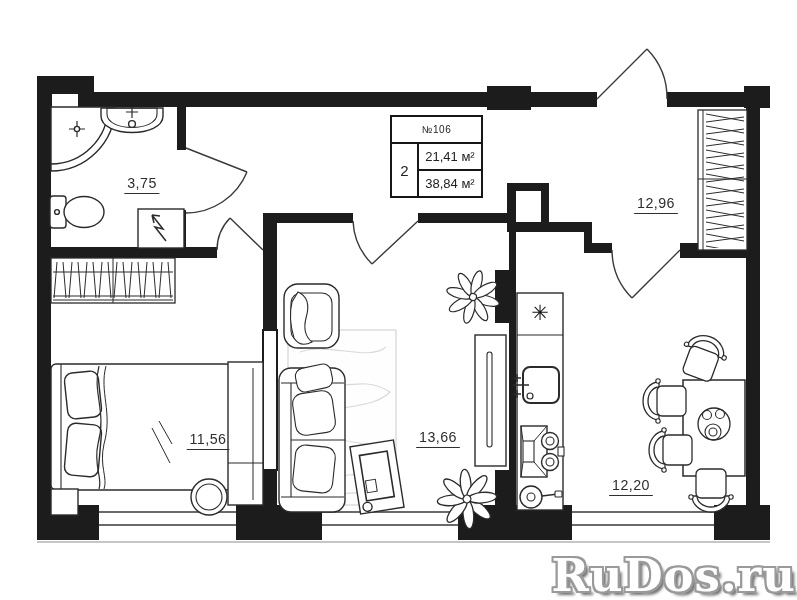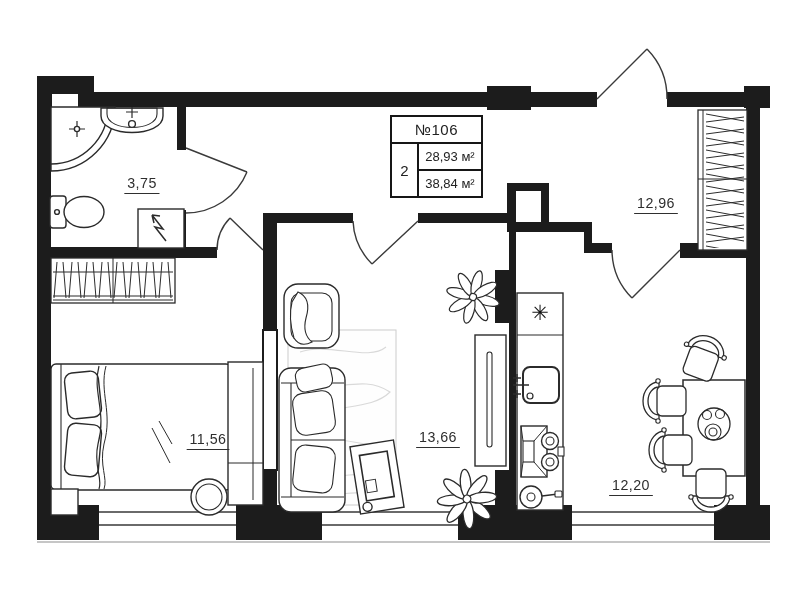--- a/index.html
+++ b/index.html
@@ -4,21 +4,21 @@
 <style>
   html,body{margin:0;padding:0;background:#fff;}
   #stage{position:relative;width:797px;height:600px;background:#fff;overflow:hidden;
          font-family:"Liberation Sans",sans-serif;}
   #plan-svg{position:absolute;left:0;top:0;}
   .rlabel{position:absolute;transform:translate(-50%,-50%) scaleX(.95);
           font-size:15px;color:#2e2e2e;letter-spacing:.5px;white-space:nowrap;
           border-bottom:1.4px solid #2f2f2f;padding:0 3px 2px;}
   .infobox{position:absolute;left:390px;top:115px;width:93px;background:#fff;
            border:2px solid #161616;color:#222;box-sizing:border-box;}
-  .infobox .hdr{height:25px;line-height:25px;text-align:center;font-size:15px;
+  .infobox .hdr{height:25px;line-height:25px;text-align:center;font-size:10px;
                 border-bottom:2px solid #161616;letter-spacing:.5px;}
   .infobox .body{display:flex;}
   .infobox .cnt{width:25px;border-right:2px solid #161616;display:flex;
                 align-items:center;justify-content:center;font-size:15px;}
   .infobox .areas{flex:1;}
   .infobox .a1,.infobox .a2{height:25px;line-height:25px;text-align:center;font-size:13px;
                             white-space:nowrap;}
   .infobox .a1{border-bottom:2px solid #161616;}
   .fridge-star{position:absolute;left:540px;top:313px;transform:translate(-50%,-50%);
                font-size:21px;color:#111;}
@@ -257,27 +257,28 @@
     <rect x="704" y="112" width="42" height="136" fill="url(#hatchH)" stroke="none"></rect>
     <path d="M703,110 V250 M698,179 H747" fill="none" stroke-width="1"></path>
   </g>
 </svg>
 
   <div class="infobox">
     <div class="hdr">№106</div>
     <div class="body">
       <div class="cnt">2</div>
       <div class="areas">
-        <div class="a1">28,93 м²</div>
+        <div class="a1">21,41 м²</div>
         <div class="a2">38,84 м²</div>
       </div>
     </div>
   </div>
 
   <div class="rlabel" style="left:142px;top:184px">3,75</div>
   <div class="rlabel" style="left:208px;top:440px">11,56</div>
   <div class="rlabel" style="left:438px;top:438px">13,66</div>
   <div class="rlabel" style="left:656px;top:204px">12,96</div>
   <div class="rlabel" style="left:631px;top:486px">12,20</div>
 
   <div class="fridge-star">✳</div>
 
+  <div class="watermark">RuDos.ru</div>
 </div>
 
 </body></html>

